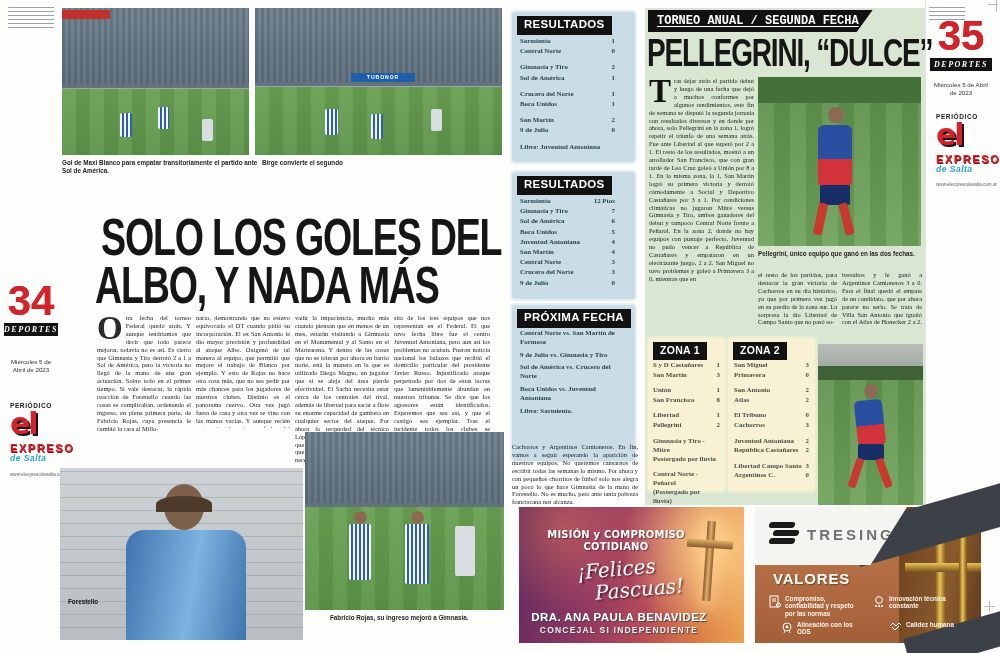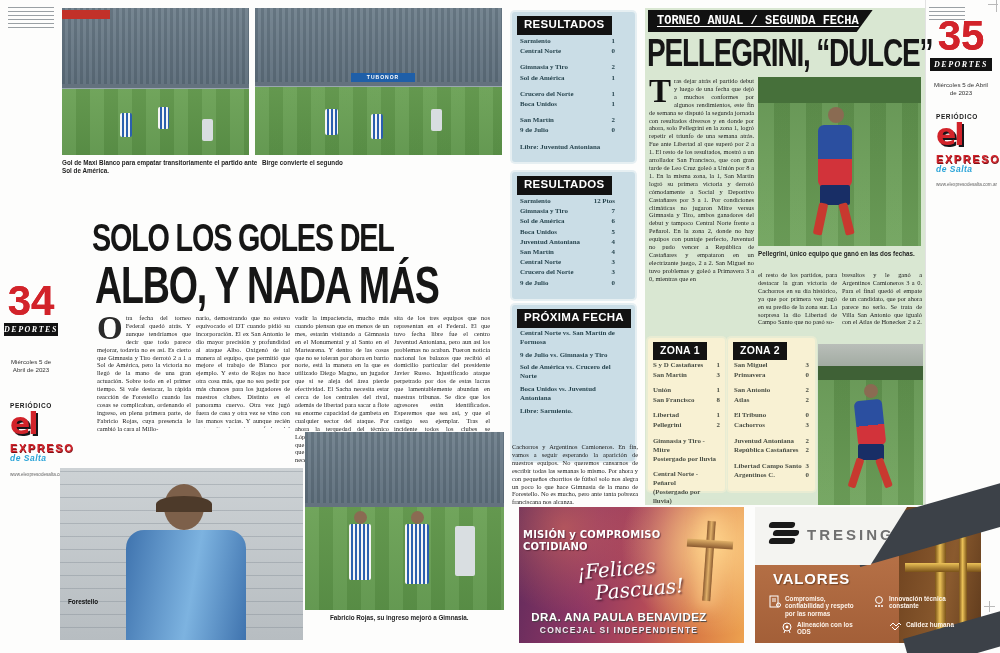--- a/index.html
+++ b/index.html
@@ -132,21 +132,21 @@
     <div class="fence" style="top:50%;"></div>
     <div class="abs" style="left:96px;top:44%;width:64px;height:9px;background:#1f5fa8;color:#fff;font:bold 5px/9px 'Liberation Sans',sans-serif;text-align:center;letter-spacing:1px;">TUBONOR</div>
     <div class="pitch" style="height:46%;"></div>
     <div class="player stripes" style="left:70px;bottom:20px;width:13px;height:26px;"></div>
     <div class="player stripes" style="left:116px;bottom:16px;width:12px;height:25px;"></div>
     <div class="player" style="left:176px;bottom:24px;width:11px;height:22px;background:#d8dde0;"></div>
   </div>
   <div class="abs cap" style="left:62px;top:159px;width:196px;">Gol de Maxi Blanco para empatar transitoriamente el partido ante Sol de América.</div>
   <div class="abs cap" style="left:262px;top:159px;width:210px;">Birge convierte el segundo</div>
 
-  <div class="abs hl" style="left:92px;top:212px;font-size:36px;line-height:46px;">
+  <div class="abs hl" style="left:101px;top:212px;font-size:47px;line-height:46px;">
     <span class="cond">SOLO LOS GOLES DEL</span>
   </div>
   <div class="abs hl" style="left:95px;top:260px;font-size:47px;line-height:46px;">
     <span class="cond">ALBO, Y NADA MÁS</span>
   </div>
 
   <div class="abs bodytxt" style="left:97px;top:314px;width:94px;height:152px;">
     <span class="dropcap">O</span><span>tra fecha del torneo Federal quedó atrás. Y aunque tendríamos que decir que todo parece mejorar, todavía no es así. Es cierto que Gimnasia y Tiro derrotó 2 a 1 a Sol de América, pero la victoria no llegó de la mano de una gran actuación. Sobre todo en el primer tiempo. Si vale destacar, la rápida reacción de Forestello cuando las cosas se complicaban, ordenando el ingreso, en plena primera parte, de Fabricio Rojas, cuya presencia le cambió la cara al Millo-</span>
   </div>
   <div class="abs bodytxt" style="left:196px;top:314px;width:94px;height:114px;">nario, demostrando que no estuvo equivocado el DT cuando pidió su incorporación. El ex San Antonio le dio mayor precisión y profundidad al ataque Albo. Oxigenó de tal manera al equipo, que permitió que mejore el trabajo de Blanco por ejemplo. Y esto de Rojas no hace otra cosa más, que no sea pedir por más chances para los jugadores de nuestros clubes. Distinto es el panorama cuervo. Otra vez jugó fuera de casa y otra vez se vino con las manos vacías. Y aunque recién se transiten las primeras fechas del torneo, a los hinchas les comenzó a in-</div>
@@ -409,21 +409,21 @@
       <div class="logo-el">el</div>
       <div class="logo-exp" style="margin-top:4px;">EXPRESO</div>
       <div class="logo-sal">de Salta</div>
       <div class="purl" style="margin-top:8px;">www.elexpresodesalta.com.ar</div>
     </div>
   </div>
 
   <div class="abs rel" style="left:519px;top:507px;width:225px;height:136px;">
     <div class="abs cross-v" style="left:186px;top:14px;transform:rotate(4deg);"></div>
     <div class="abs cross-h" style="left:168px;top:33px;transform:rotate(4deg);"></div>
-    <div class="abs rel-t2" style="left:4px;top:22px;width:186px;text-align:left;">MISIÓN y COMPROMISO COTIDIANO</div>
+    <div class="abs rel-t2" style="left:4px;top:22px;width:186px;text-align:center;">MISIÓN y COMPROMISO COTIDIANO</div>
     <div class="abs rel-script" style="left:58px;top:52px;transform:rotate(-5deg);">¡Felices</div>
     <div class="abs rel-script" style="left:76px;top:72px;transform:rotate(-5deg);">Pascuas!</div>
     <div class="abs rel-name" style="left:0;top:104px;width:200px;text-align:center;">DRA. ANA PAULA BENAVIDEZ</div>
     <div class="abs rel-role" style="left:0;top:118px;width:200px;text-align:center;">CONCEJAL SI INDEPENDIENTE</div>
   </div>
 
   <div class="abs tre" style="left:755px;top:507px;width:226px;height:136px;">
     <div class="tre-pipes">
       <div class="pipe-v" style="left:36px;top:10px;width:11px;height:120px;"></div>
       <div class="pipe-h" style="left:6px;top:56px;width:76px;height:9px;"></div>

